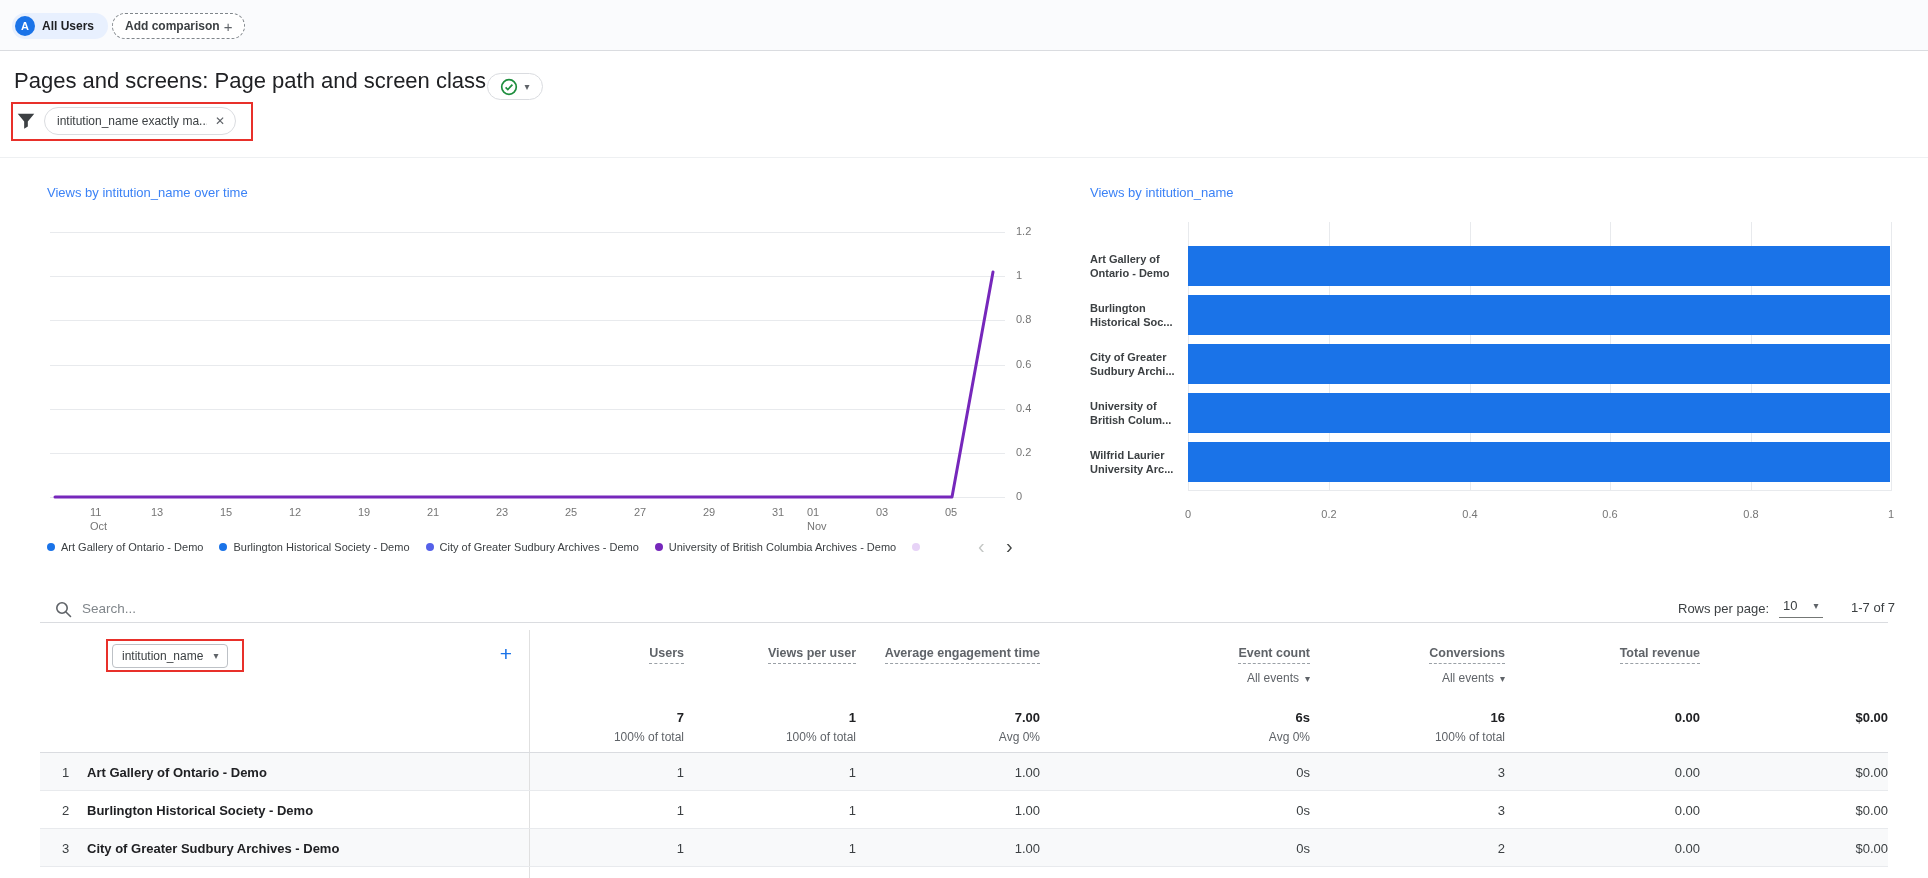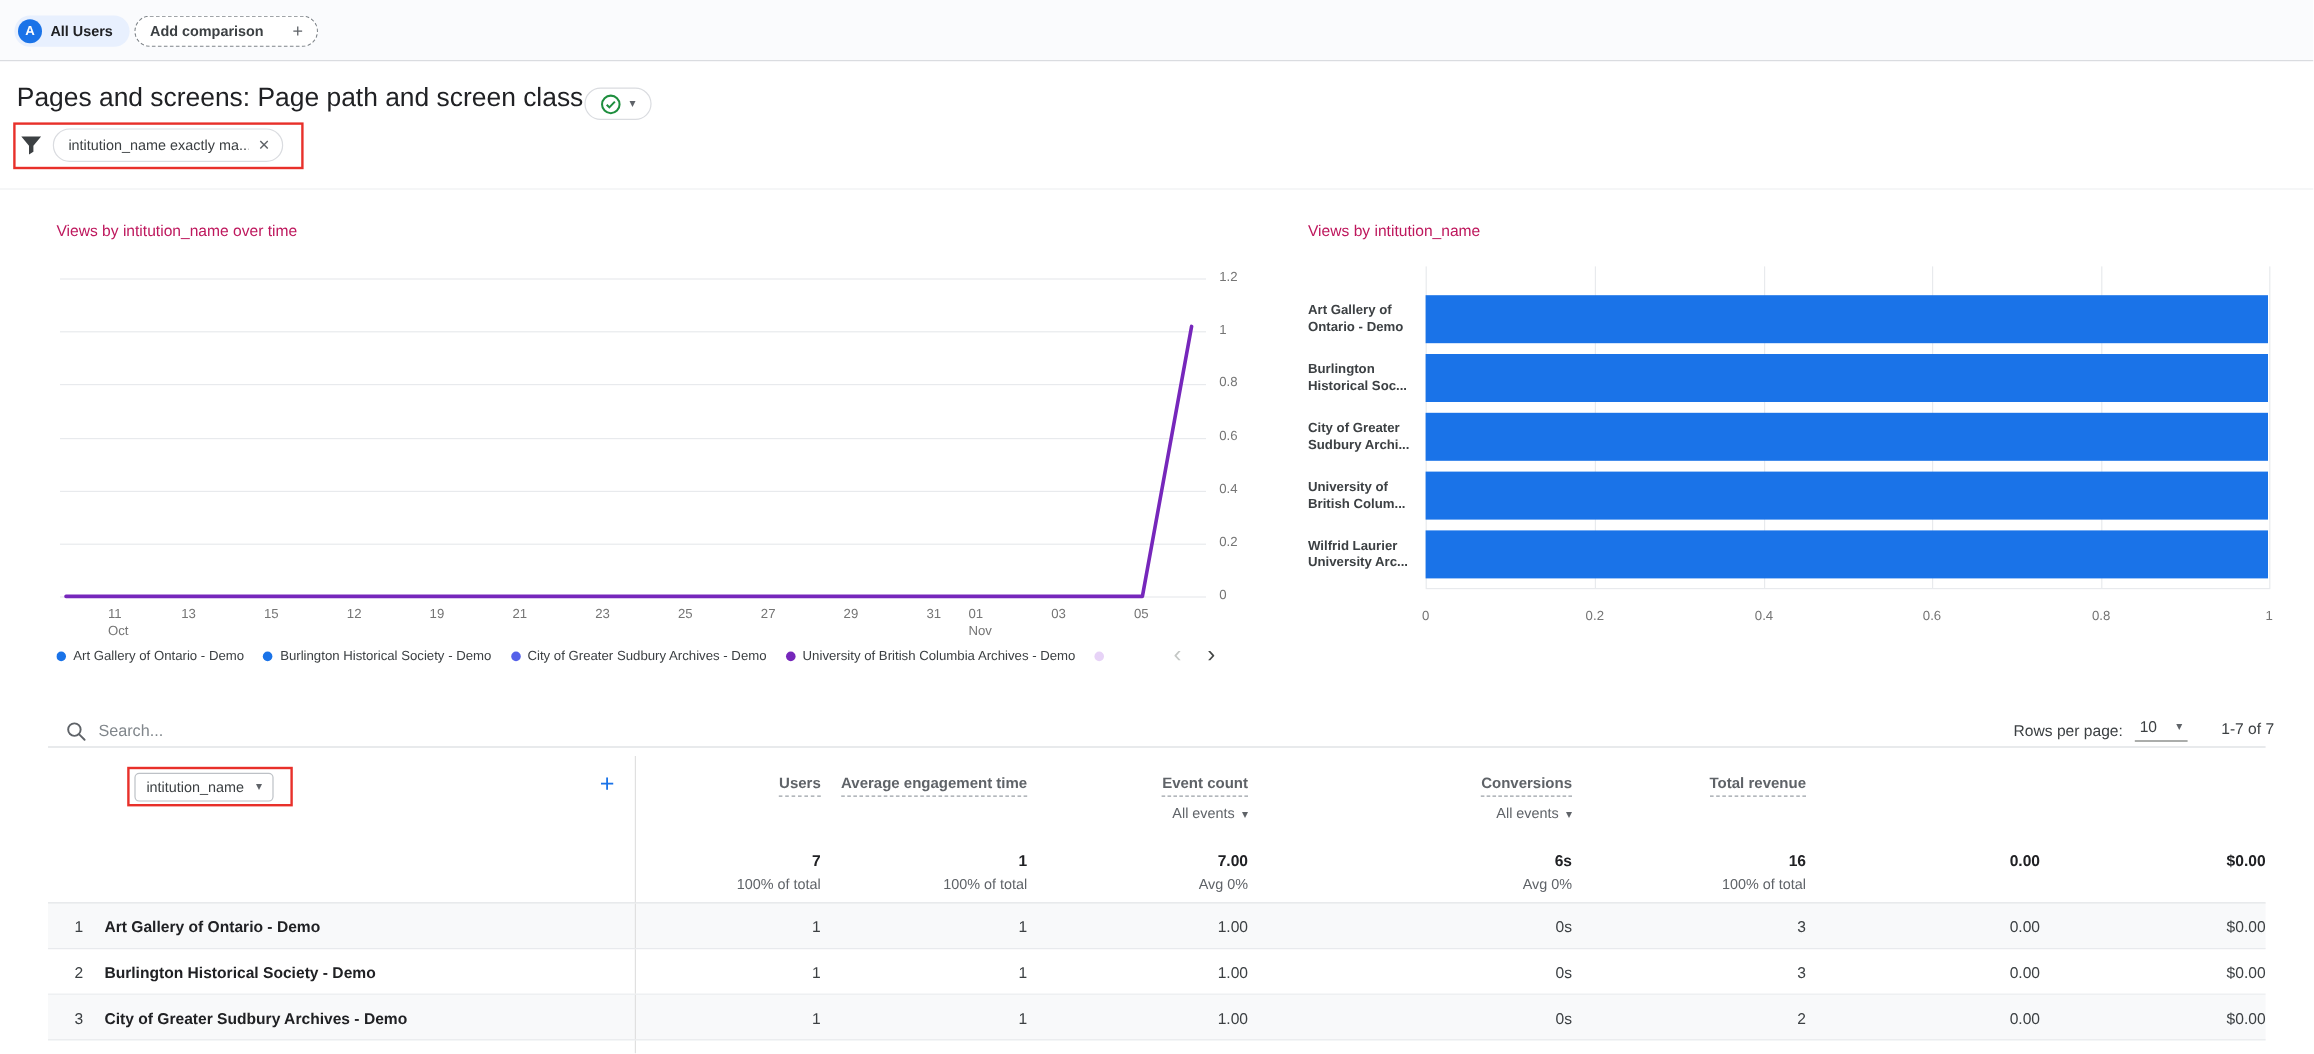--- a/index.html
+++ b/index.html
@@ -10,41 +10,41 @@
     color:#202124;
   }
 
   
   .topbar { position:absolute; left:0; top:0; width:100%; height:51px; background:#fafbfd; border-bottom:1px solid #dadce0; }
   .chip-all-users { position:absolute; left:12px; top:13px; height:26px; display:flex; align-items:center;
     background:#e8f0fe; border-radius:13px; padding:0 14px 0 3px; }
   .avatar { width:20px; height:20px; border-radius:50%; color:#fff; font-size:11px; font-weight:bold;
     display:flex; align-items:center; justify-content:center; margin-right:7px; }
   .chip-all-users .lbl { font-size:12px; font-weight:bold; color:#202124; }
-  .chip-add { position:absolute; left:112px; top:13px; height:26px; display:flex; align-items:center; gap:24px;
+  .chip-add { position:absolute; left:112px; top:13px; height:26px; display:flex; align-items:center; gap:4px;
     border:1px dashed #80868b; border-radius:13px; padding:0 12px; background:#fff; cursor:pointer; }
   .chip-add .lbl { font-size:12px; font-weight:bold; color:#3c4043; }
   .plus-glyph { font-size:15px; color:#5f6368; line-height:1; }
 
   
   .page-title { position:absolute; left:14px; top:68px; font-size:22px; color:#202124; }
   .title-pill { position:absolute; left:487px; top:73px; width:56px; height:27px; border:1px solid #dadce0;
     border-radius:14px; display:flex; align-items:center; justify-content:center; gap:6px; background:#fff; cursor:pointer; }
   .caret { font-size:10px; color:#5f6368; line-height:1; }
   .funnel { position:absolute; left:15px; top:110px; }
   .filter-chip { position:absolute; left:44px; top:107px; height:28px; border:1px solid #dadce0; border-radius:14px;
     display:flex; align-items:center; gap:8px; padding:0 10px 0 12px; background:#fff; cursor:pointer; }
   .filter-chip .txt { font-size:12px; color:#3c4043; max-width:150px; white-space:nowrap; overflow:hidden; }
   .xicon { font-size:12px; color:#5f6368; }
   .ann { position:absolute; border:2px solid #e8302a; }
   .ann-filter { left:11px; top:102px; width:242px; height:39px; }
   .divider2 { position:absolute; left:0; top:157px; width:100%; height:1px; background:#eef0f2; }
 
   
-  .chart-title { position:absolute; font-size:13px; color:#be185d; }
+  .chart-title { position:absolute; font-size:13px; color:#3b82f6; }
   .hgrid { position:absolute; left:50px; width:955px; height:1px; background:#e8eaed; }
   .ylab { position:absolute; left:1016px; font-size:11px; color:#757575; }
   .line-svg { position:absolute; left:50px; top:230px; }
   .xtick { position:absolute; top:505px; font-size:11px; color:#757575; line-height:14px; text-align:left; }
   .legend { position:absolute; left:47px; top:541px; display:flex; align-items:center; gap:16px; max-width:920px; overflow:hidden; }
   .legend-item { display:flex; align-items:center; gap:6px; white-space:nowrap; }
   .legend-item .lbl { font-size:11px; color:#3c4043; }
   .dot { width:8px; height:8px; border-radius:50%; flex:0 0 auto; }
   .lg-chev { position:absolute; top:536px; font-size:20px; line-height:20px; cursor:pointer; }
 
@@ -230,20 +230,21 @@
     <div class="trow thead">
       <div class="dimcell">
         <div class="ann ann-dim"></div>
         <div class="dim-pill">
           <span class="txt">intitution_name</span>
           <span class="caret">▾</span>
         </div>
         <button class="add-col">+</button>
       </div>
       <div class="num"><span class="hlabel">Users</span></div>
+      <div class="num"><span class="hlabel">Views per user</span></div>
       <div class="num"><span class="hlabel">Average engagement time</span></div>
       <div class="num">
         <span class="hlabel">Event count</span>
         <div class="hsub"><span>All events</span><span class="caret">▾</span></div>
       </div>
       <div class="num">
         <span class="hlabel">Conversions</span>
         <div class="hsub"><span>All events</span><span class="caret">▾</span></div>
       </div>
       <div class="num"><span class="hlabel">Total revenue</span></div>

